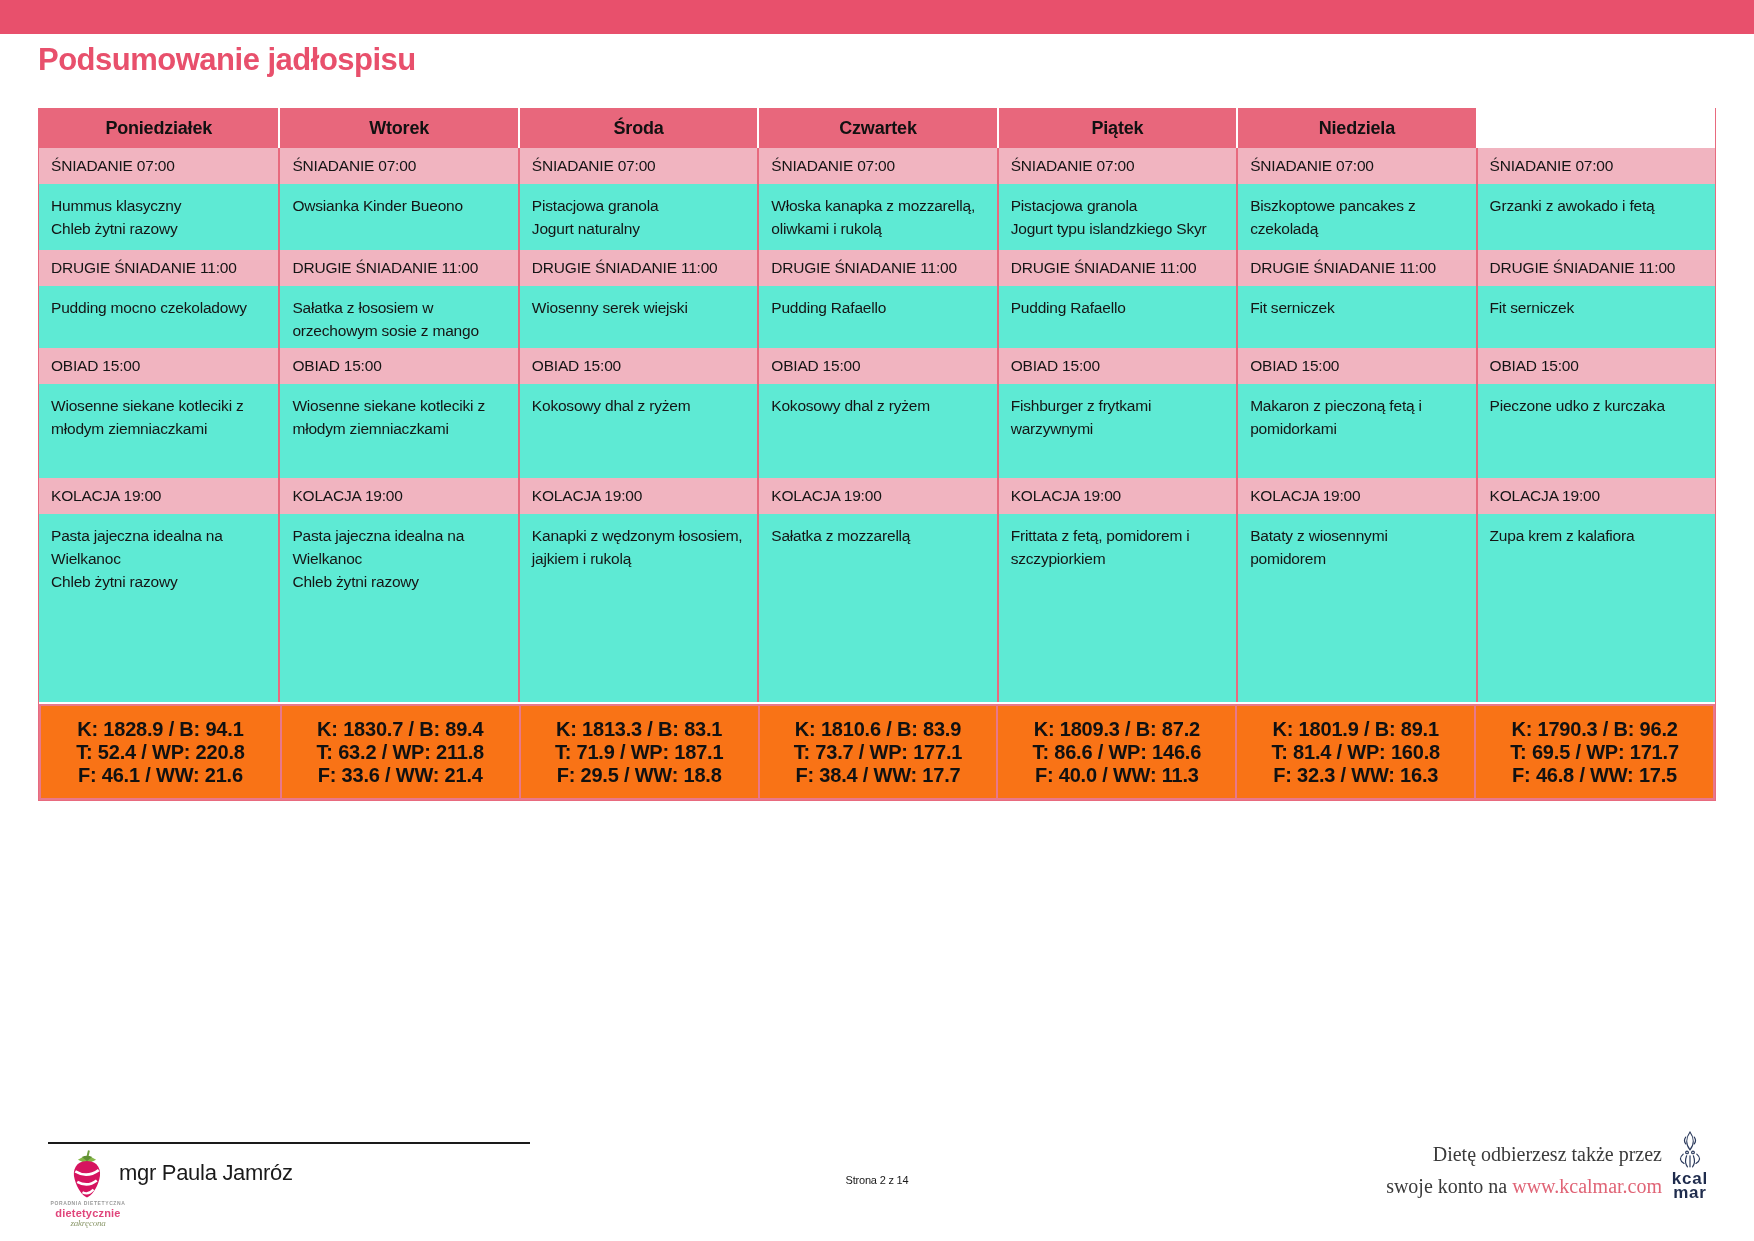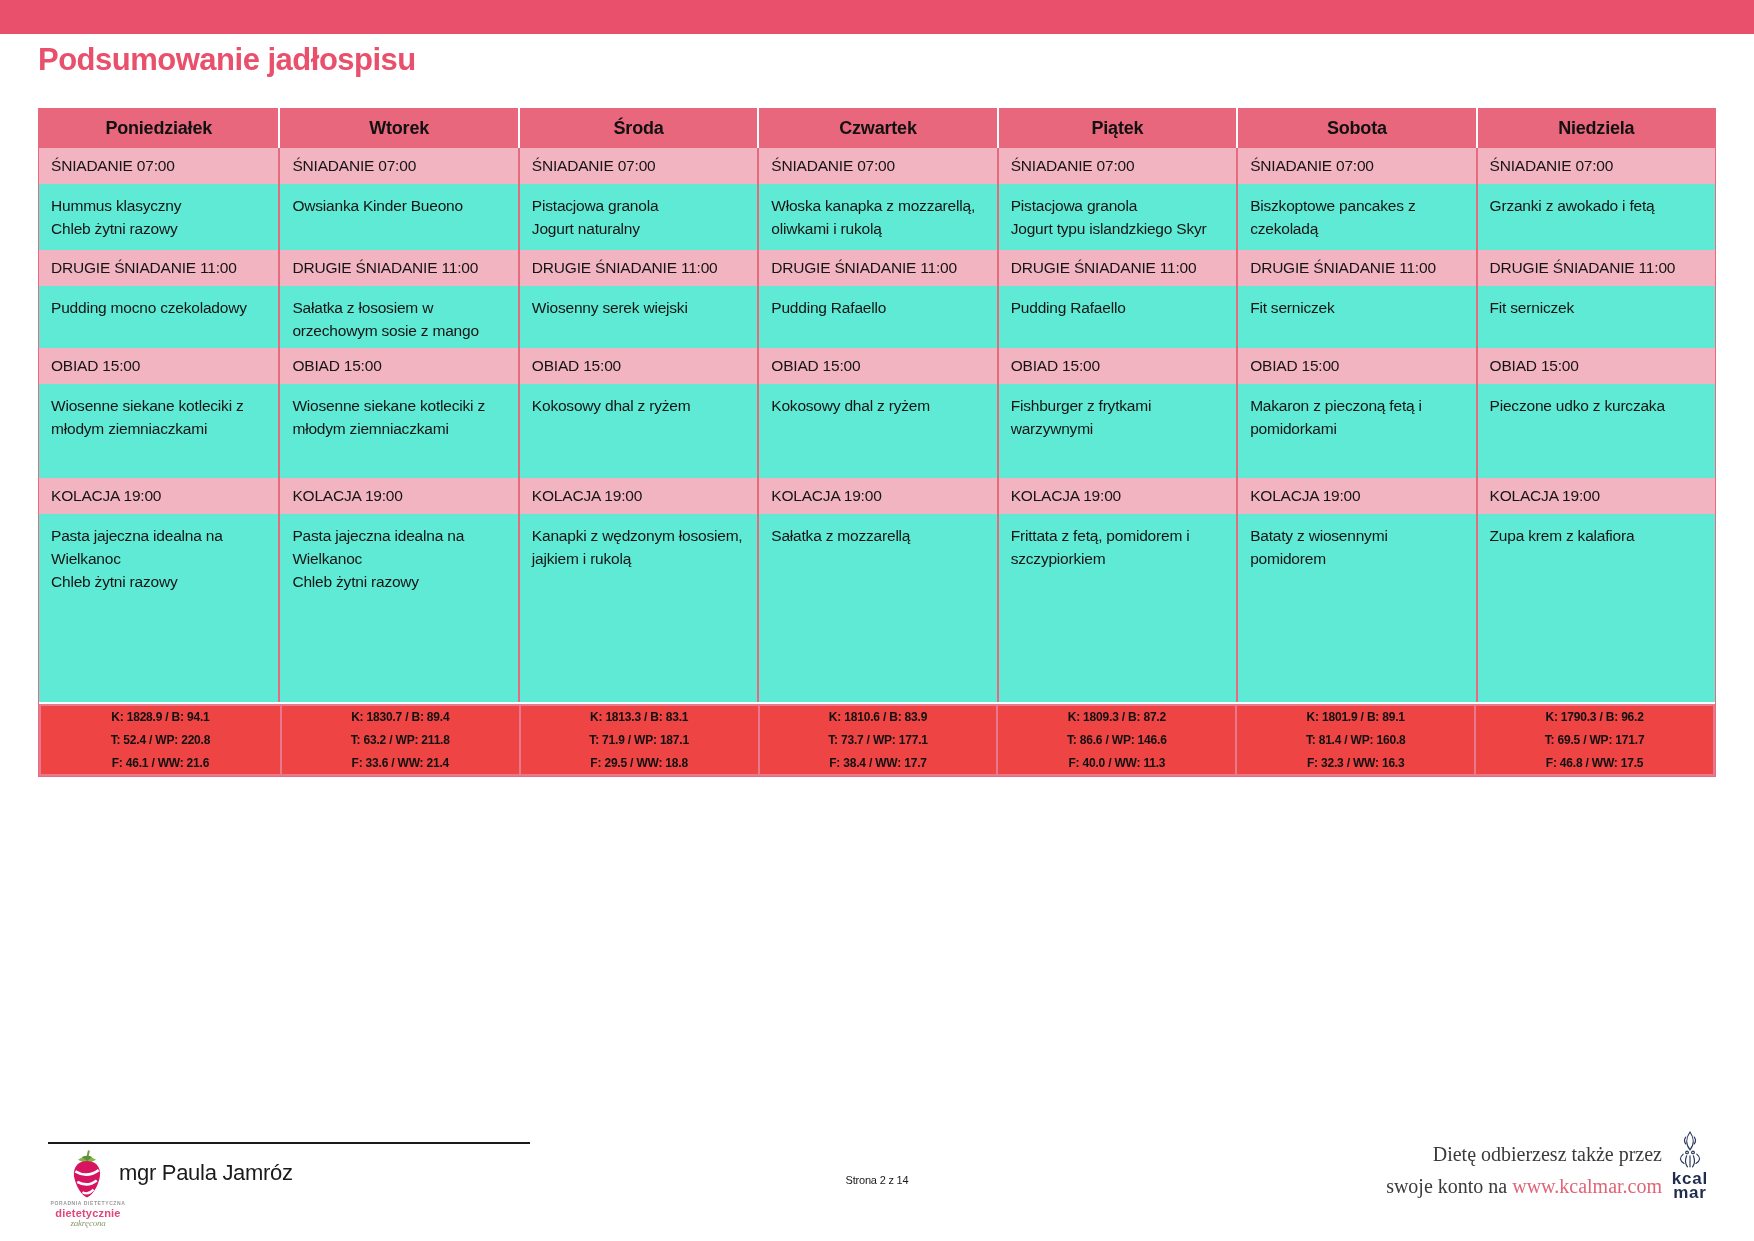--- a/index.html
+++ b/index.html
@@ -67,24 +67,24 @@
   .h-c0{height:66px;}
   .h-c1{height:62px;}
   .h-c2{height:94px;}
   .h-c3{height:188px;}
   .summary-row{
     display:grid;grid-template-columns:repeat(7,1fr);
     margin-top:2px;
     border:2px solid var(--summary-border);
   }
   .summary-cell{
-    height:68px;background:#ef4444;
+    height:92px;background:#f97316;
     display:flex;align-items:center;justify-content:center;
     text-align:center;white-space:pre-line;
-    font-size:12px;font-weight:700;line-height:23px;color:#111;
+    font-size:20px;font-weight:700;line-height:23px;color:#111;
     border-left:2px solid var(--summary-border);
   }
   .summary-cell:first-child{border-left:none;}
   
   .footer-rule{
     position:absolute;left:48px;top:1142px;width:482px;height:2px;background:#1a1a1a;
   }
   .logo-berry{position:absolute;left:64px;top:1148px;width:46px;height:52px;}
   .logo-caption{
     position:absolute;left:48px;top:1201px;width:80px;text-align:center;line-height:1.15;
@@ -120,21 +120,20 @@
 
 <div class="page-title">Podsumowanie jadłospisu</div>
 
 <div class="menu-table menu-table-outline" id="menu-table">
     <div class="t-row day-header-row">
       <div class="cell day-header">Poniedziałek</div>
       <div class="cell day-header">Wtorek</div>
       <div class="cell day-header">Środa</div>
       <div class="cell day-header">Czwartek</div>
       <div class="cell day-header">Piątek</div>
-      <div class="cell day-header">Sobota</div>
       <div class="cell day-header">Niedziela</div>
     </div>
     <div class="t-row meal-time-row">
       <div class="cell time-cell">ŚNIADANIE 07:00</div>
       <div class="cell time-cell">ŚNIADANIE 07:00</div>
       <div class="cell time-cell">ŚNIADANIE 07:00</div>
       <div class="cell time-cell">ŚNIADANIE 07:00</div>
       <div class="cell time-cell">ŚNIADANIE 07:00</div>
       <div class="cell time-cell">ŚNIADANIE 07:00</div>
       <div class="cell time-cell">ŚNIADANIE 07:00</div>

